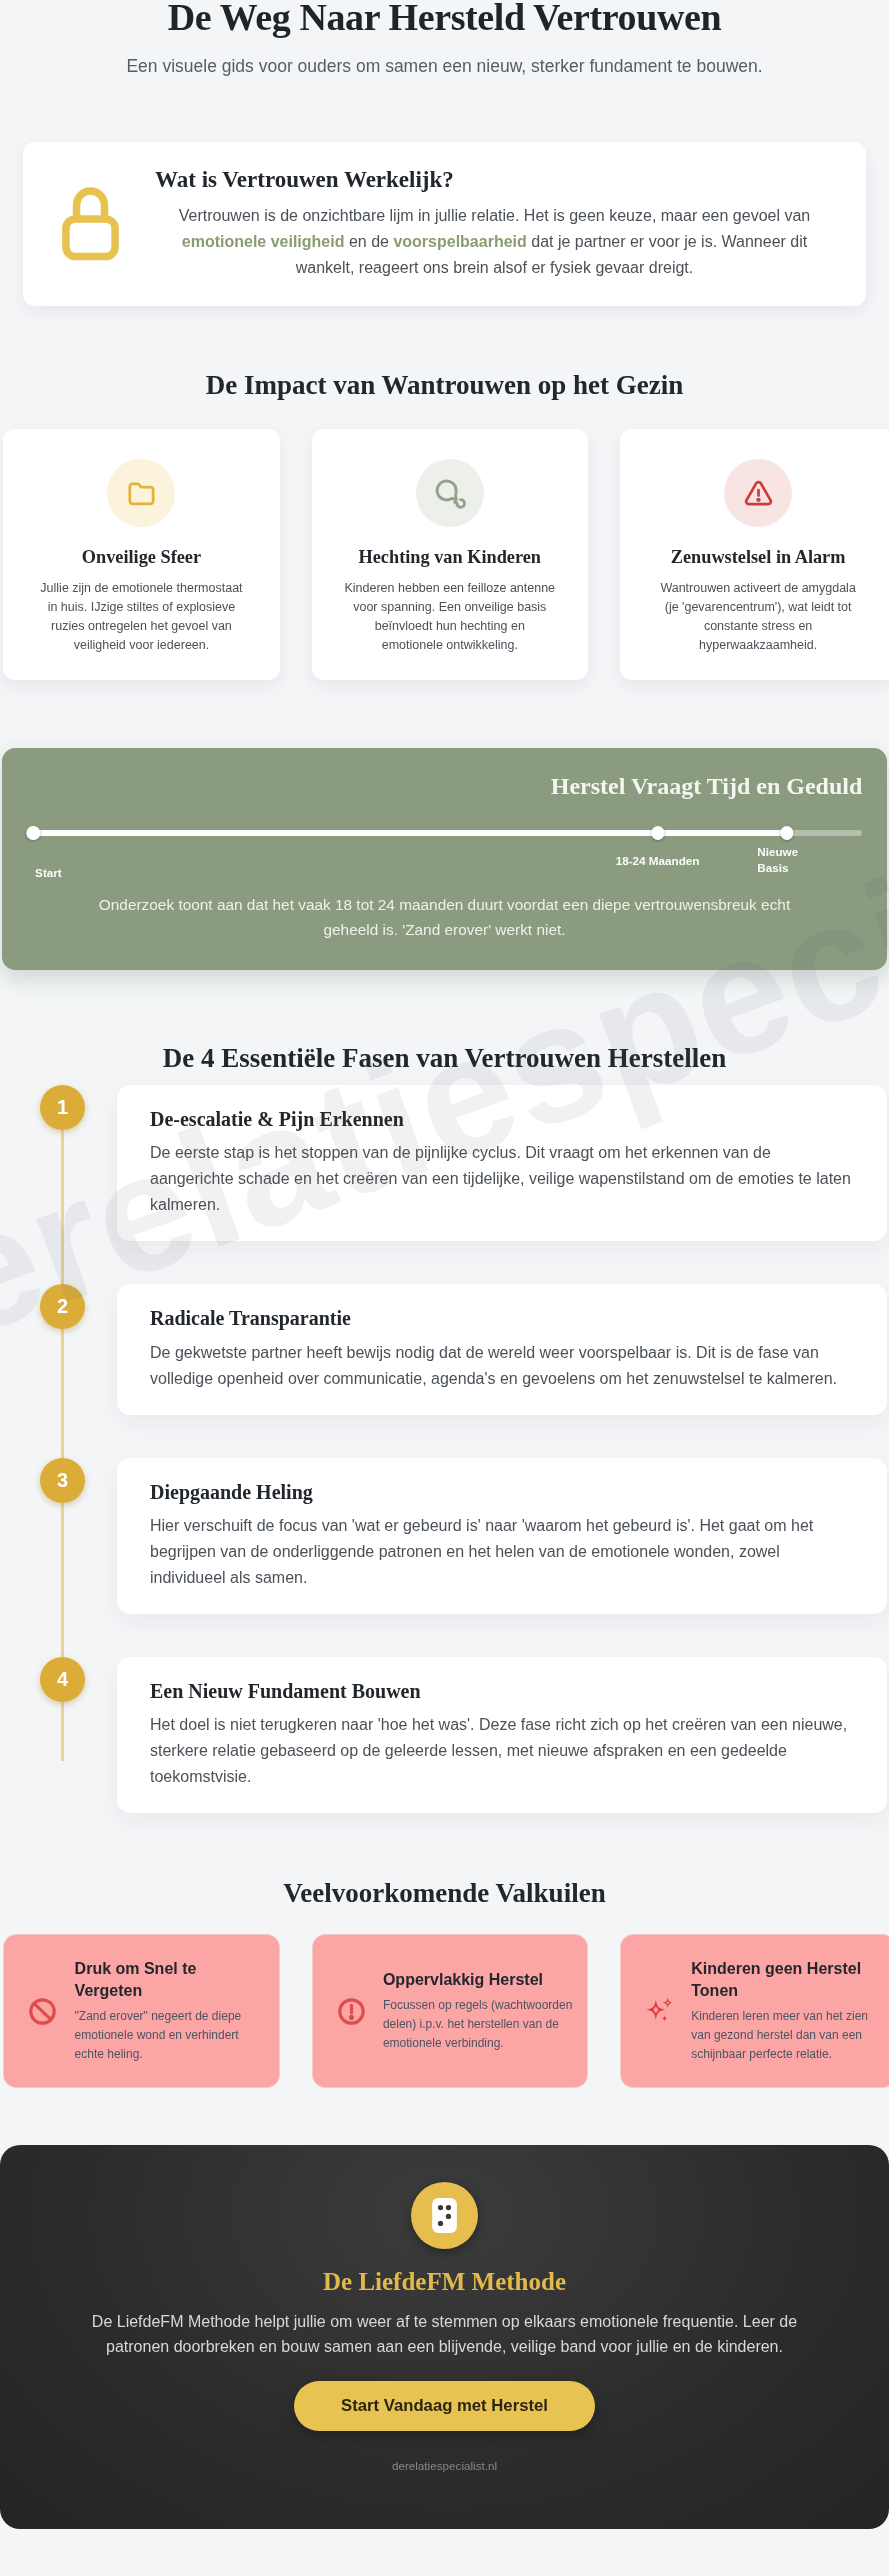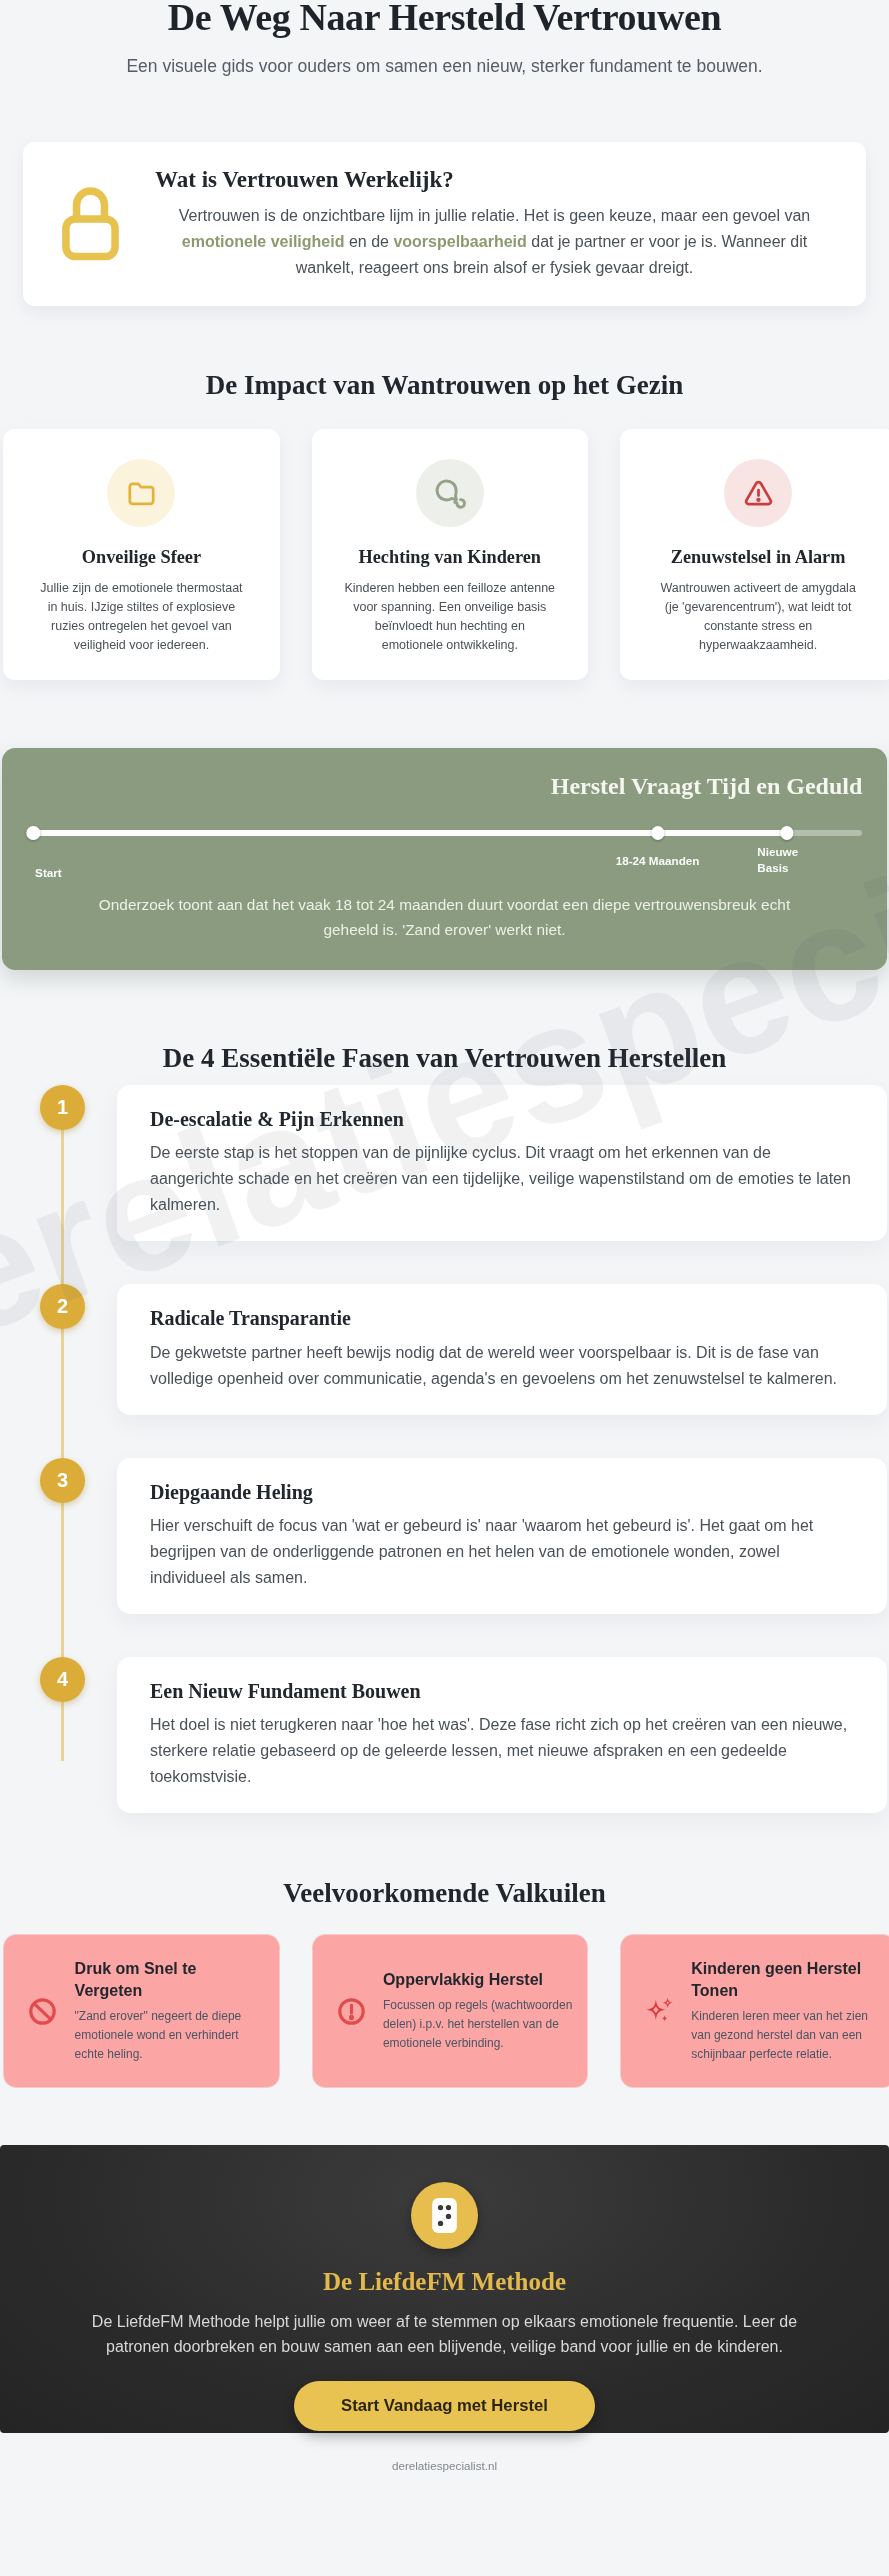--- a/index.html
+++ b/index.html
@@ -118,21 +118,21 @@
   .pit-card {
     background:#fca5a5; border:1.2px solid #F2CACA; border-radius:13.3px;
     padding:23px 12px 23px 20px; display:flex; align-items:center; gap:13.3px;
   }
   .pit-icon { flex:none; width:37px; display:flex; justify-content:center; }
   .pit-text h3 { font-size:16px; font-weight:bold; color:#22272E; line-height:21.7px; }
   .pit-text p  { margin-top:5.8px; font-size:12px; line-height:19px; color:#4B5563; }
 
   
   .cta {
-    margin:57px 0 8.3px 0; height:288px; border-radius:4px;
+    margin:57px 0 8.3px 0; height:384px; border-radius:20px;
     background:radial-gradient(ellipse at 50% 18%, #3C3C3C 0%, #2B2B2B 60%, #242424 100%);
     text-align:center; padding-top:37px;
   }
   .cta-circle {
     width:67px; height:67px; border-radius:50%; background:#E7BD4E;
     margin:0 auto; display:flex; align-items:center; justify-content:center;
     box-shadow:0 3.3px 11.7px rgba(0,0,0,.35);
   }
   .cta h2 { margin-top:18.3px; font-family:"Liberation Serif", serif; font-size:25px; font-weight:bold; color:#E3B94B; }
   .cta p  { margin:13.3px auto 0 auto; max-width:708px; font-size:16px; line-height:25px; color:#D6D8DA; }

